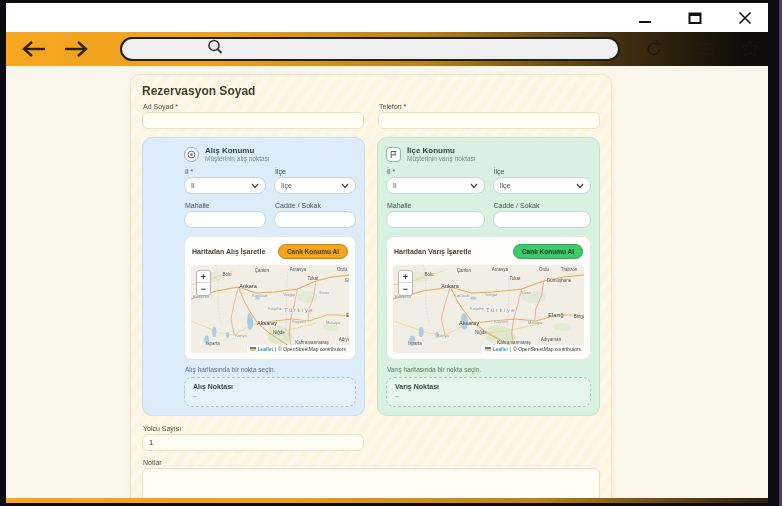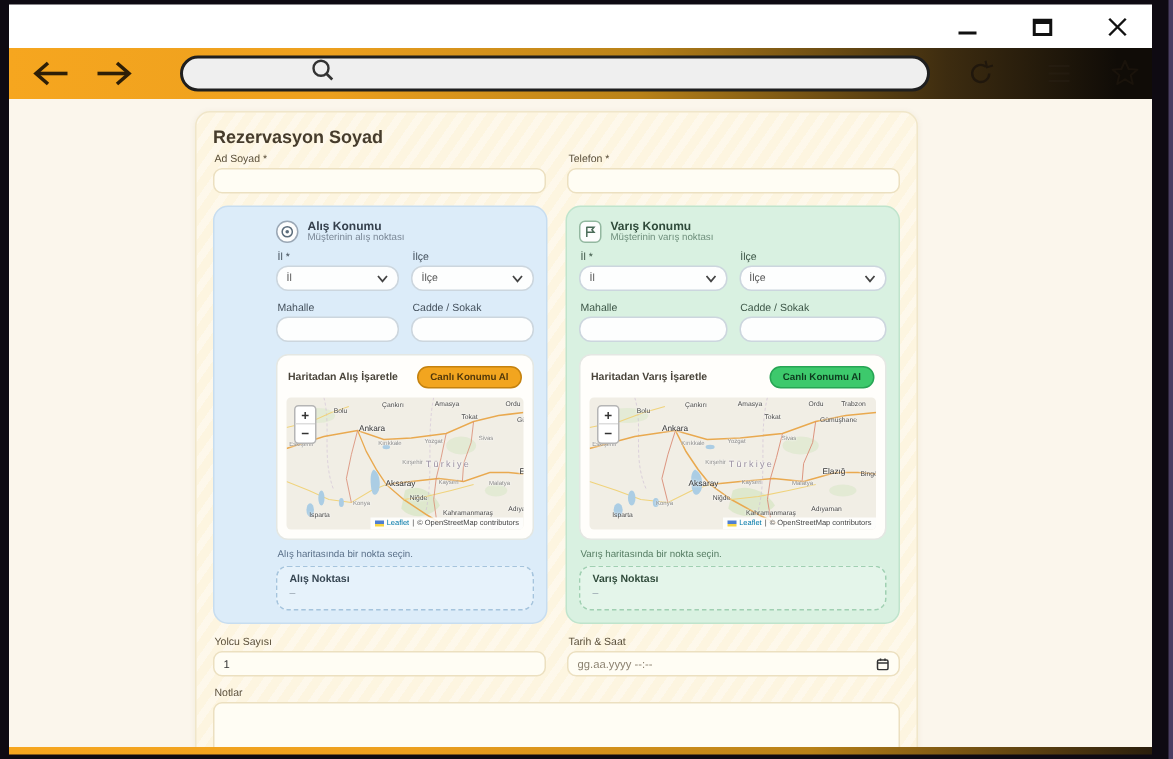--- a/index.html
+++ b/index.html
@@ -282,21 +282,21 @@
         </div>
 
         <div class="panel dropoff">
           <div class="phead">
             <span class="picon">
               <svg width="9" height="9">
                   <path d="M2.2,1.2 V8 M2.2,1.5 H7 L5.6,3.2 7,4.9 H2.2" fill="none" stroke="#4a6b58" stroke-width="1"></path>
                 </svg>
             </span>
             <div>
-              <div class="ptitle">Varış Konumu</div>
+              <div class="ptitle">İlçe Konumu</div>
               <div class="psub">Müşterinin varış noktası</div>
             </div>
           </div>
           <div class="pgrid">
             <div>
               <span class="plabel">İl *</span>
               <div class="sel">
                 <span>İl</span>
                 <svg width="8" height="6">
                     <polyline points="1,1 4,4.5 7,1" fill="none" stroke="#444" stroke-width="1.2"></polyline>
@@ -390,32 +390,20 @@
         </div>
       </div>
 
       <div class="grid2 row3">
         <div>
           <span class="flabel">Yolcu Sayısı</span>
           <div class="tinput">
             <span>1</span>
           </div>
         </div>
-        <div>
-          <span class="flabel">Tarih &amp; Saat</span>
-          <div class="tinput">
-            <span class="dtph">gg.aa.yyyy --:--</span>
-            <svg width="9" height="9">
-                <rect x="1" y="2" width="7" height="6.5" rx="1" fill="none" stroke="#333" stroke-width="1"></rect>
-                <line x1="1" y1="4" x2="8" y2="4" stroke="#333" stroke-width="1"></line>
-                <line x1="3" y1="1" x2="3" y2="2.5" stroke="#333" stroke-width="1"></line>
-                <line x1="6" y1="1" x2="6" y2="2.5" stroke="#333" stroke-width="1"></line>
-              </svg>
-          </div>
-        </div>
       </div>
 
       <div class="notes">
         <span class="flabel">Notlar</span>
         <div class="notes-wrap">
           <div class="notesarea"></div>
 
         </div>
       </div>
 

